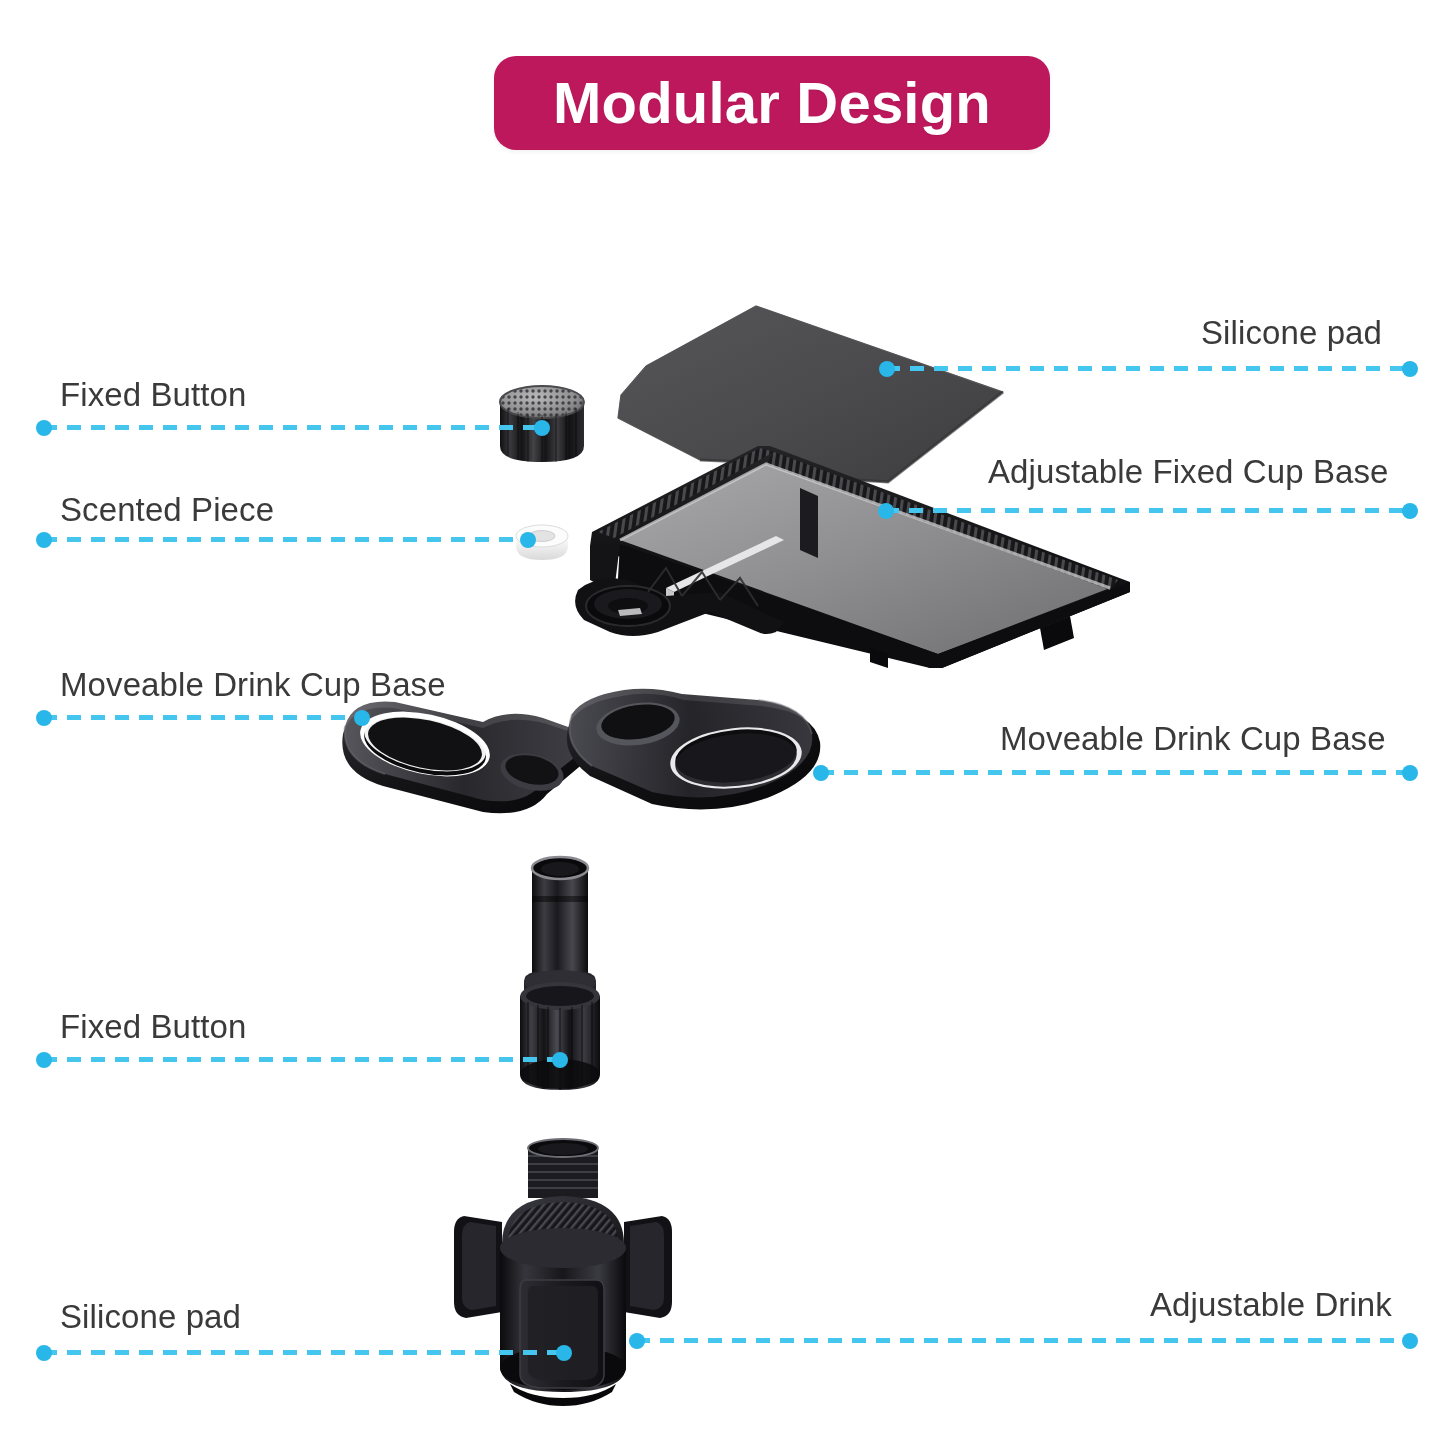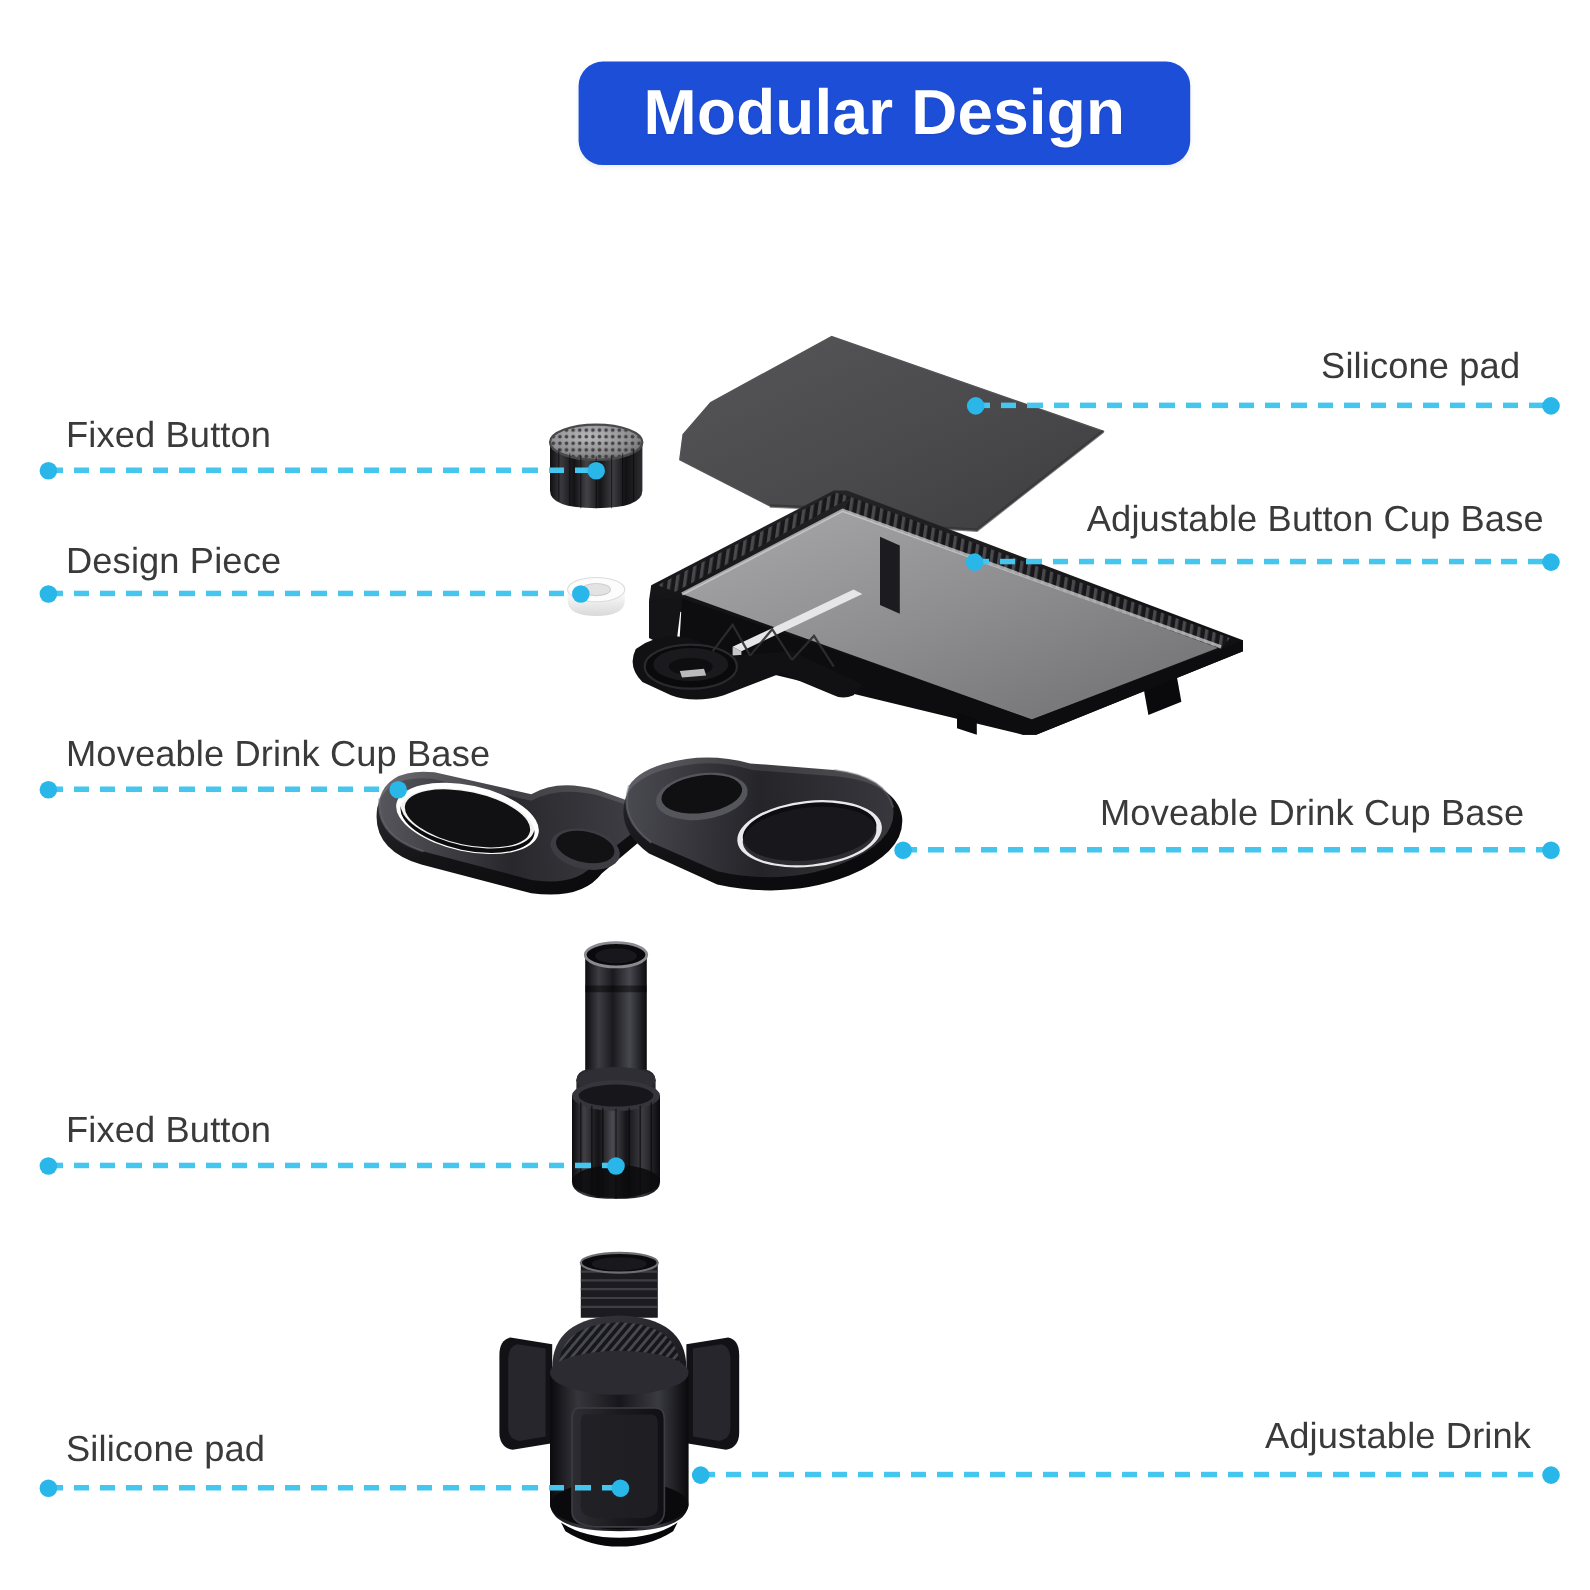--- a/index.html
+++ b/index.html
@@ -40,21 +40,21 @@
 
   
   .art{position:absolute;}
   svg{display:block;overflow:visible;}
 </style>
 </head>
 <body>
 
 <div id="stage">
 
-  <div class="title-banner" style="background: #1d4ed8; margin-left: 32px;">
+  <div class="title-banner" style="background: #be185d;">
     <span class="txt">Modular Design</span>
   </div>
 
   <div class="art" style="left:588px;top:300px;">
     <svg width="420" height="190" viewBox="0 0 420 190">
       <defs>
         <linearGradient id="padG" x1="0" y1="0" x2="1" y2="1">
           <stop offset="0" stop-color="#565658"></stop>
           <stop offset="0.55" stop-color="#4a4a4c"></stop>
           <stop offset="1" stop-color="#3d3d3f"></stop>
@@ -352,28 +352,28 @@
   </div>
 
   <div class="callout">
     <span class="lbl" style="left:60px;top:378px;">Fixed Button</span>
     <span class="lead" style="left:43px;top:425px;width:500px;"></span>
     <span class="dot" style="left: 36px; top: 420px; background: rgb(41, 182, 232);"></span>
     <span class="dot" style="left: 534px; top: 420px; background: rgb(41, 182, 232);"></span>
   </div>
 
   <div class="callout">
-    <span class="lbl" style="left:988px;top:455px;">Adjustable Button Cup Base</span>
+    <span class="lbl" style="left:988px;top:455px;">Adjustable Fixed Cup Base</span>
     <span class="lead" style="left:885px;top:508px;width:525px;"></span>
     <span class="dot" style="left: 878px; top: 503px; background: rgb(41, 182, 232);"></span>
     <span class="dot" style="left: 1402px; top: 503px; background: rgb(41, 182, 232);"></span>
   </div>
 
   <div class="callout">
-    <span class="lbl" style="left:60px;top:493px;">Design Piece</span>
+    <span class="lbl" style="left:60px;top:493px;">Scented Piece</span>
     <span class="lead" style="left:43px;top:537px;width:486px;"></span>
     <span class="dot" style="left: 36px; top: 532px; background: rgb(41, 182, 232);"></span>
     <span class="dot" style="left: 520px; top: 532px; background: rgb(41, 182, 232);"></span>
   </div>
 
   <div class="callout">
     <span class="lbl" style="left:60px;top:668px;">Moveable Drink Cup Base</span>
     <span class="lead" style="left:43px;top:715px;width:318px;"></span>
     <span class="dot" style="left: 36px; top: 710px; background: rgb(41, 182, 232);"></span>
     <span class="dot" style="left: 354px; top: 710px; background: rgb(41, 182, 232);"></span>

